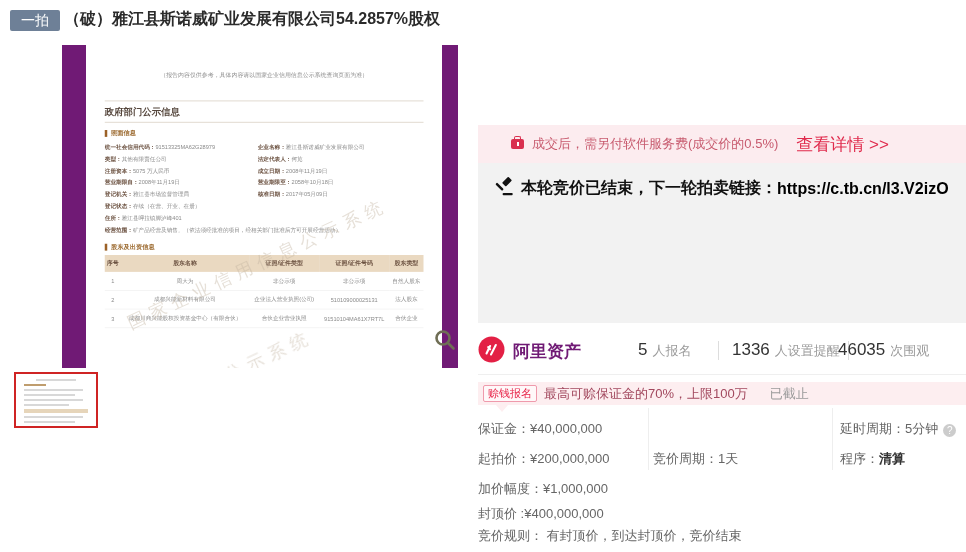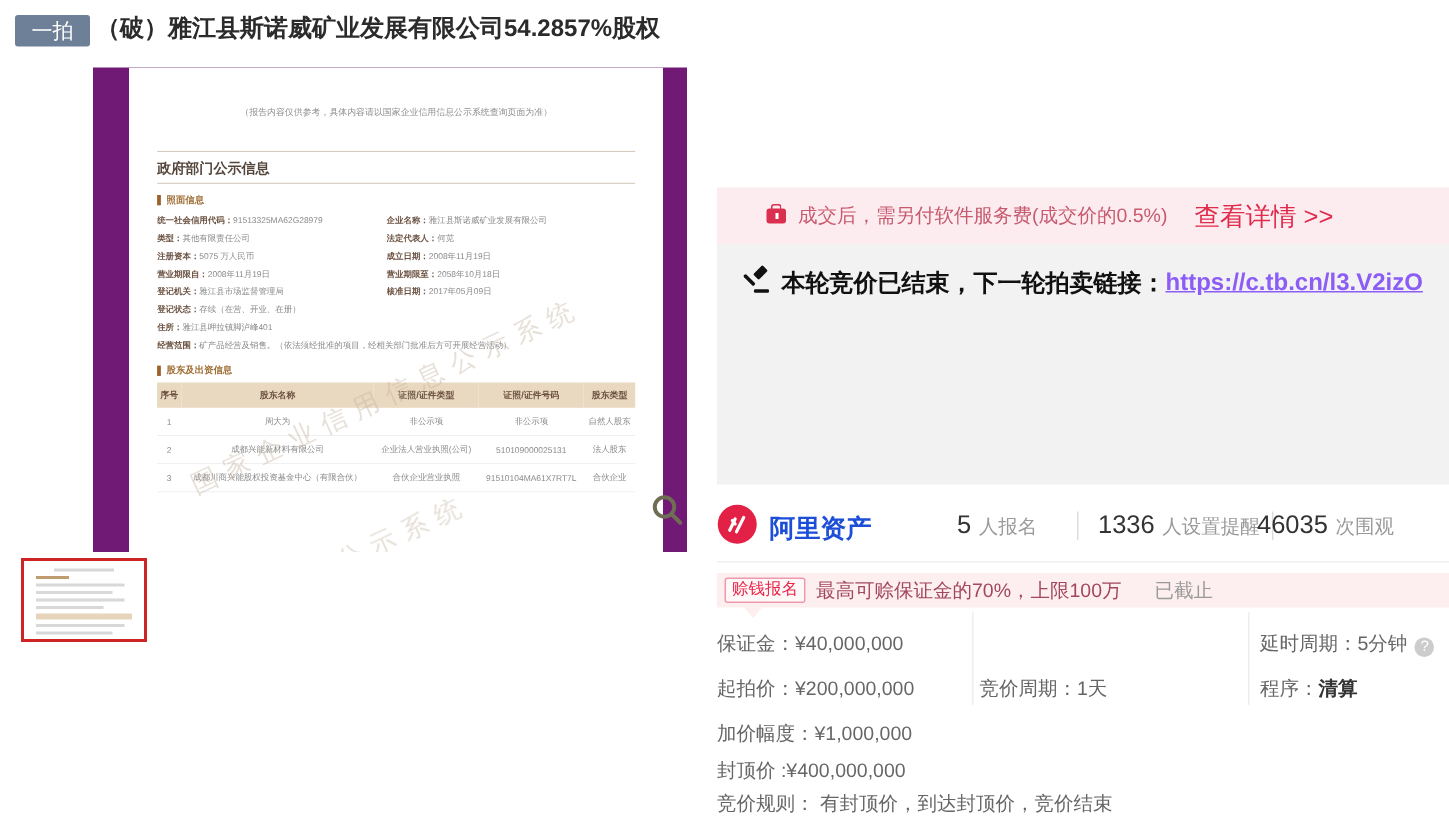--- a/index.html
+++ b/index.html
@@ -66,26 +66,26 @@
   .fee-icon::after{content:"";position:absolute;left:5.5px;top:3px;width:2px;height:4px;background:#fff;}
   .fee-text{font-size:13px;color:#c75a6e;}
   .fee-link{font-size:17px;color:#e02b4d;margin-left:18px;cursor:pointer;}
 
   
   .announce{position:absolute;left:478px;top:163px;width:488px;height:160px;background:#f2f2f2;
     box-sizing:border-box;padding:13px 0 0 15px;}
   .announce-line{display:flex;align-items:center;white-space:nowrap;}
   .gavel{flex:none;margin-right:7px;}
   .announce-text{font-size:16px;font-weight:bold;color:#111;}
-  .announce-url{font-size:16px;font-weight:bold;color:#8b5cf6;cursor:pointer;text-decoration:underline;}
+  .announce-url{font-size:16px;font-weight:bold;color:#000000;cursor:pointer;}
 
   
   .stats-row{position:absolute;left:478px;top:336px;width:488px;height:32px;}
   .brand{position:absolute;left:0;top:0;display:flex;align-items:center;}
-  .brand-name{margin-left:8px;font-size:17px;font-weight:bold;color:#1d4ed8;}
+  .brand-name{margin-left:8px;font-size:17px;font-weight:bold;color:#701a75;}
   .stat{position:absolute;top:4px;white-space:nowrap;}
   .stat .num{font-size:17px;color:#333;}
   .stat .lbl{font-size:13px;color:#9a9a9a;margin-left:5px;}
   .stat1{left:160px;} .stat2{left:254px;} .stat3{left:360px;}
   .stat-div{position:absolute;top:5px;height:19px;border-left:1px solid #ddd;}
   .sd1{left:240px;} .sd2{left:370px;}
   .section-line{position:absolute;left:478px;top:374px;width:488px;border-top:1px solid #efefef;}
 
   
   .credit-bar{position:absolute;left:478px;top:382px;width:488px;height:23px;background:#fdeef0;

